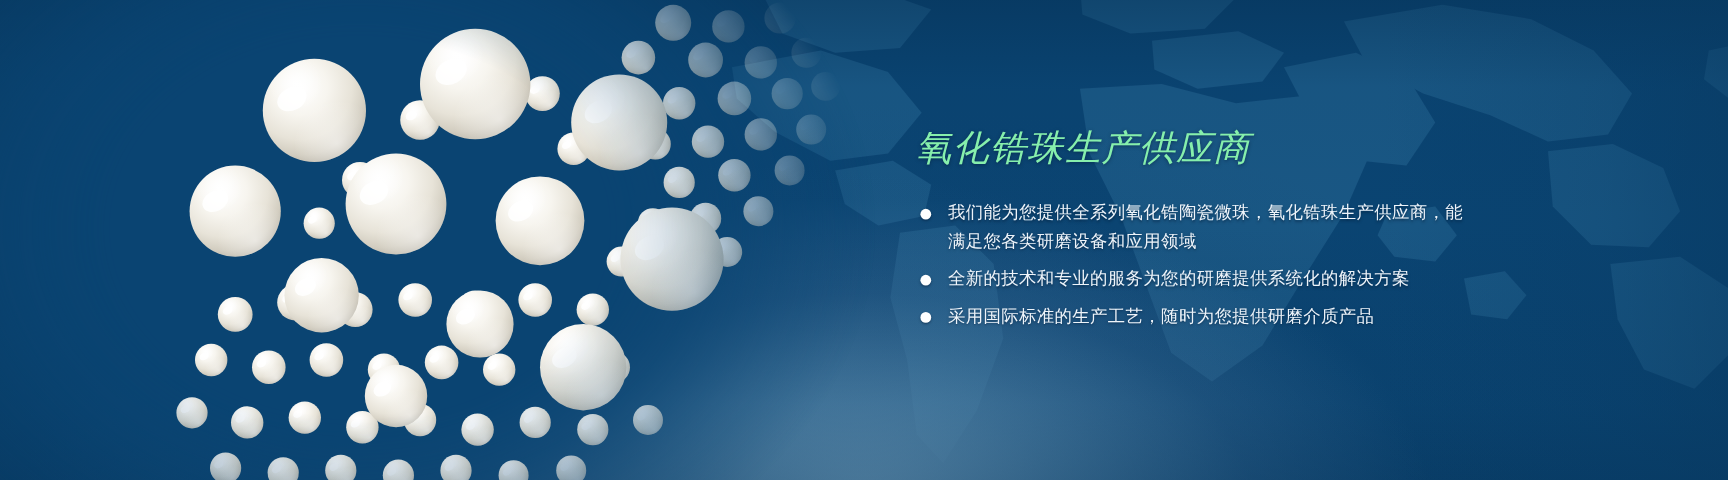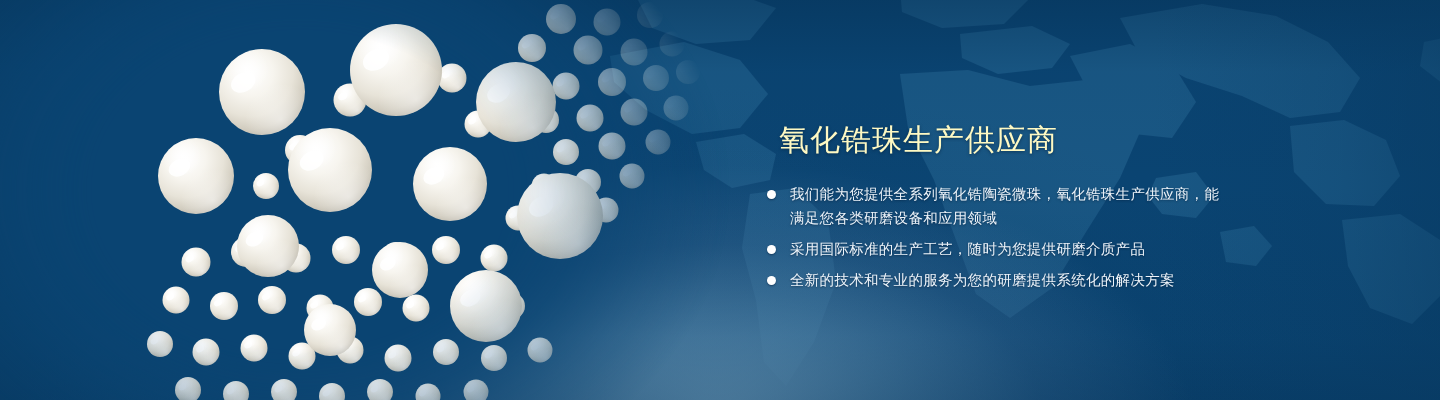--- a/index.html
+++ b/index.html
@@ -96,28 +96,29 @@
   .beads-svg { display: block; }
 
   
   .copy {
     position: absolute;
     left: 763px;
     top: 104px;
     width: 470px;
   }
   .headline {
-    margin: 16px;
+    margin: 0;
     font-size: 30px;
     line-height: 40px;
     font-weight: 400;
     letter-spacing: 1px;
-    color: #fef9c3;
+    color: #86efac;
     text-shadow: 0 1px 3px rgba(0,25,50,0.55);
     white-space: nowrap;
+    font-style: italic;
   }
   .bullets {
     list-style: none;
     margin: 22px 0 0 0;
     padding: 0;
   }
   .bullet {
     position: relative;
     padding-left: 27px;
     margin-bottom: 7px;
@@ -301,22 +302,22 @@
   <div class="copy">
     <h1 class="headline">氧化锆珠生产供应商</h1>
 
     <ul class="bullets">
       <li class="bullet">
         <span class="dot"></span>
         <span>我们能为您提供全系列氧化锆陶瓷微珠，氧化锆珠生产供应商，能满足您各类研磨设备和应用领域</span>
       </li>
       <li class="bullet">
         <span class="dot"></span>
-        <span>采用国际标准的生产工艺，随时为您提供研磨介质产品</span>
+        <span>全新的技术和专业的服务为您的研磨提供系统化的解决方案</span>
       </li>
       <li class="bullet">
         <span class="dot"></span>
-        <span>全新的技术和专业的服务为您的研磨提供系统化的解决方案</span>
+        <span>采用国际标准的生产工艺，随时为您提供研磨介质产品</span>
       </li>
     </ul>
   </div>
 
 </div>
 
 </body></html>

